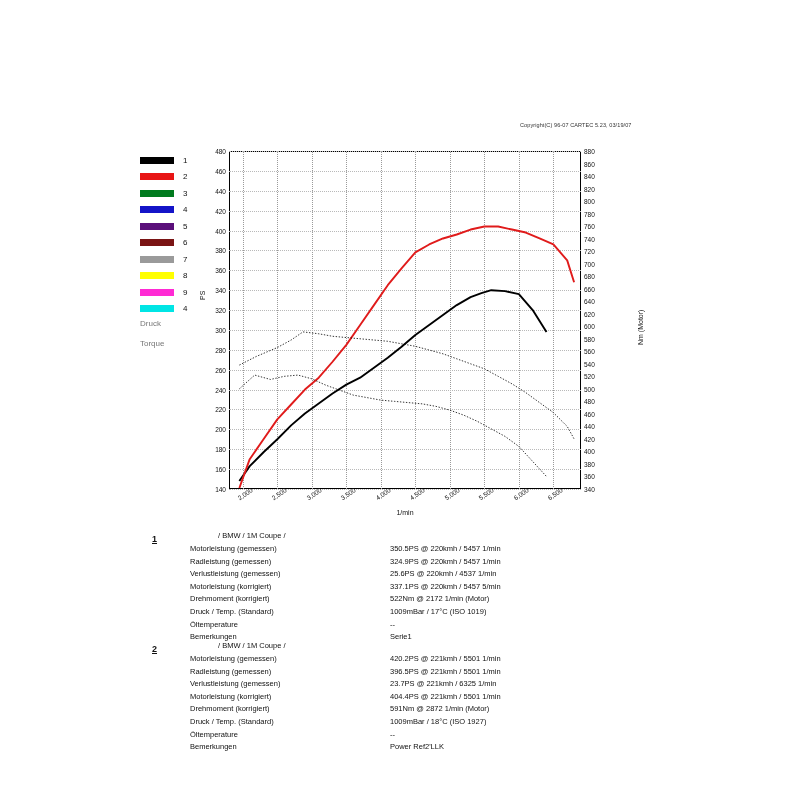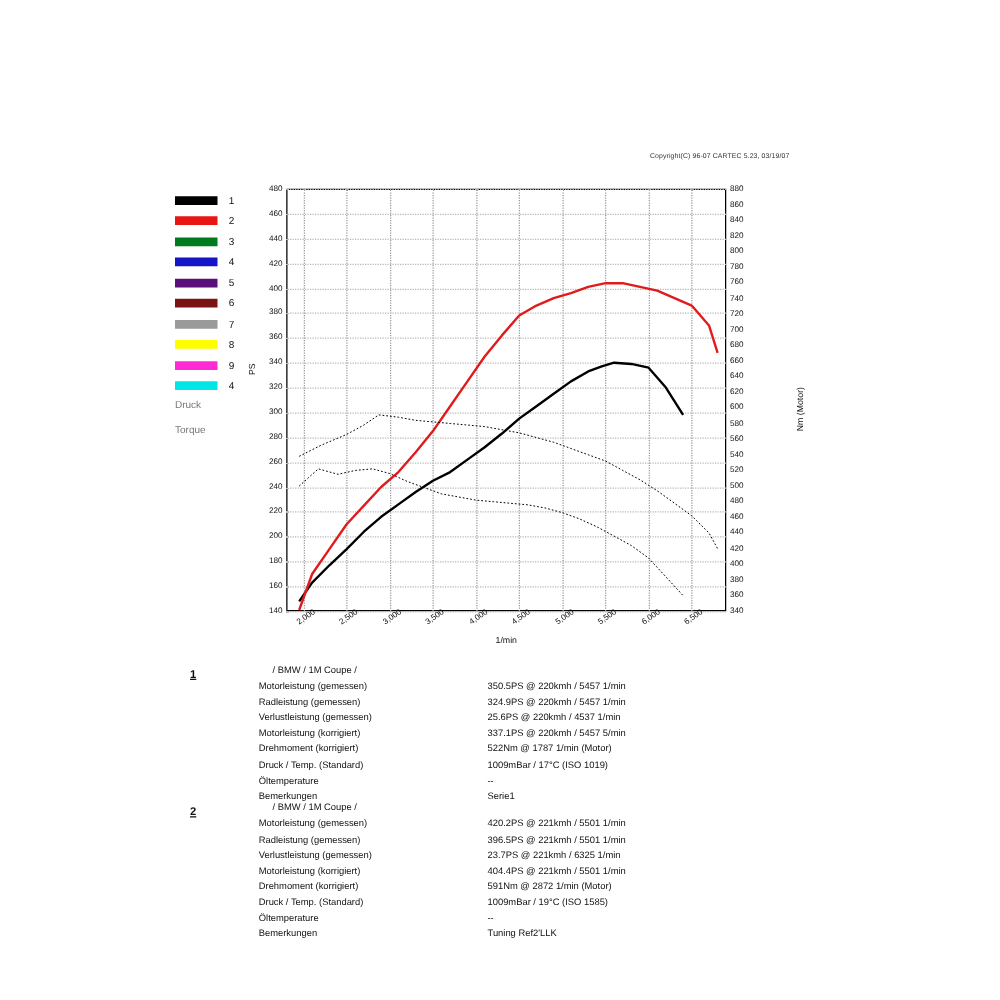--- a/index.html
+++ b/index.html
@@ -52,21 +52,21 @@
   .xlabel{
     position:absolute;left:229px;top:509px;width:352px;text-align:center;
     font-size:7px;color:#111;
   }
 
   
   .run{position:absolute;left:140px;width:540px;font-size:7.5px;color:#111;}
   .run-num{position:absolute;left:12px;font-weight:bold;font-size:9px;text-decoration:underline;}
   .run-head{position:absolute;left:78px;white-space:nowrap;}
   .row{position:relative;height:12.6px;}
-  .row .k{position:absolute;left:67px;white-space:nowrap;}
+  .row .k{position:absolute;left:50px;white-space:nowrap;}
   .row .v{position:absolute;left:250px;white-space:nowrap;}
 </style>
 </head>
 <body>
 
 <div class="sheet">
 
   <div class="copyright">Copyright(C) 96-07 CARTEC 5.23, 03/19/07</div>
 
 
@@ -232,21 +232,21 @@
         <div class="row">
           <span class="k">Verlustleistung (gemessen)</span>
           <span class="v">25.6PS @ 220kmh / 4537 1/min</span>
         </div>
         <div class="row">
           <span class="k">Motorleistung (korrigiert)</span>
           <span class="v">337.1PS @ 220kmh / 5457 5/min</span>
         </div>
         <div class="row">
           <span class="k">Drehmoment (korrigiert)</span>
-          <span class="v">522Nm @ 1787 1/min (Motor)</span>
+          <span class="v">522Nm @ 2172 1/min (Motor)</span>
         </div>
         <div class="row">
           <span class="k">Druck / Temp. (Standard)</span>
           <span class="v">1009mBar / 17°C   (ISO 1019)</span>
         </div>
         <div class="row">
           <span class="k">Öltemperature</span>
           <span class="v">--</span>
         </div>
         <div class="row">
@@ -274,26 +274,26 @@
         <div class="row">
           <span class="k">Motorleistung (korrigiert)</span>
           <span class="v">404.4PS @ 221kmh / 5501 1/min</span>
         </div>
         <div class="row">
           <span class="k">Drehmoment (korrigiert)</span>
           <span class="v">591Nm @ 2872 1/min (Motor)</span>
         </div>
         <div class="row">
           <span class="k">Druck / Temp. (Standard)</span>
-          <span class="v">1009mBar / 19°C   (ISO 1585)</span>
+          <span class="v">1009mBar / 18°C   (ISO 1927)</span>
         </div>
         <div class="row">
           <span class="k">Öltemperature</span>
           <span class="v">--</span>
         </div>
         <div class="row">
           <span class="k">Bemerkungen</span>
-          <span class="v">Tuning Ref2'LLK</span>
+          <span class="v">Power Ref2'LLK</span>
         </div>
       </div>
     </div>
 
 </div>
 
 </body></html>

